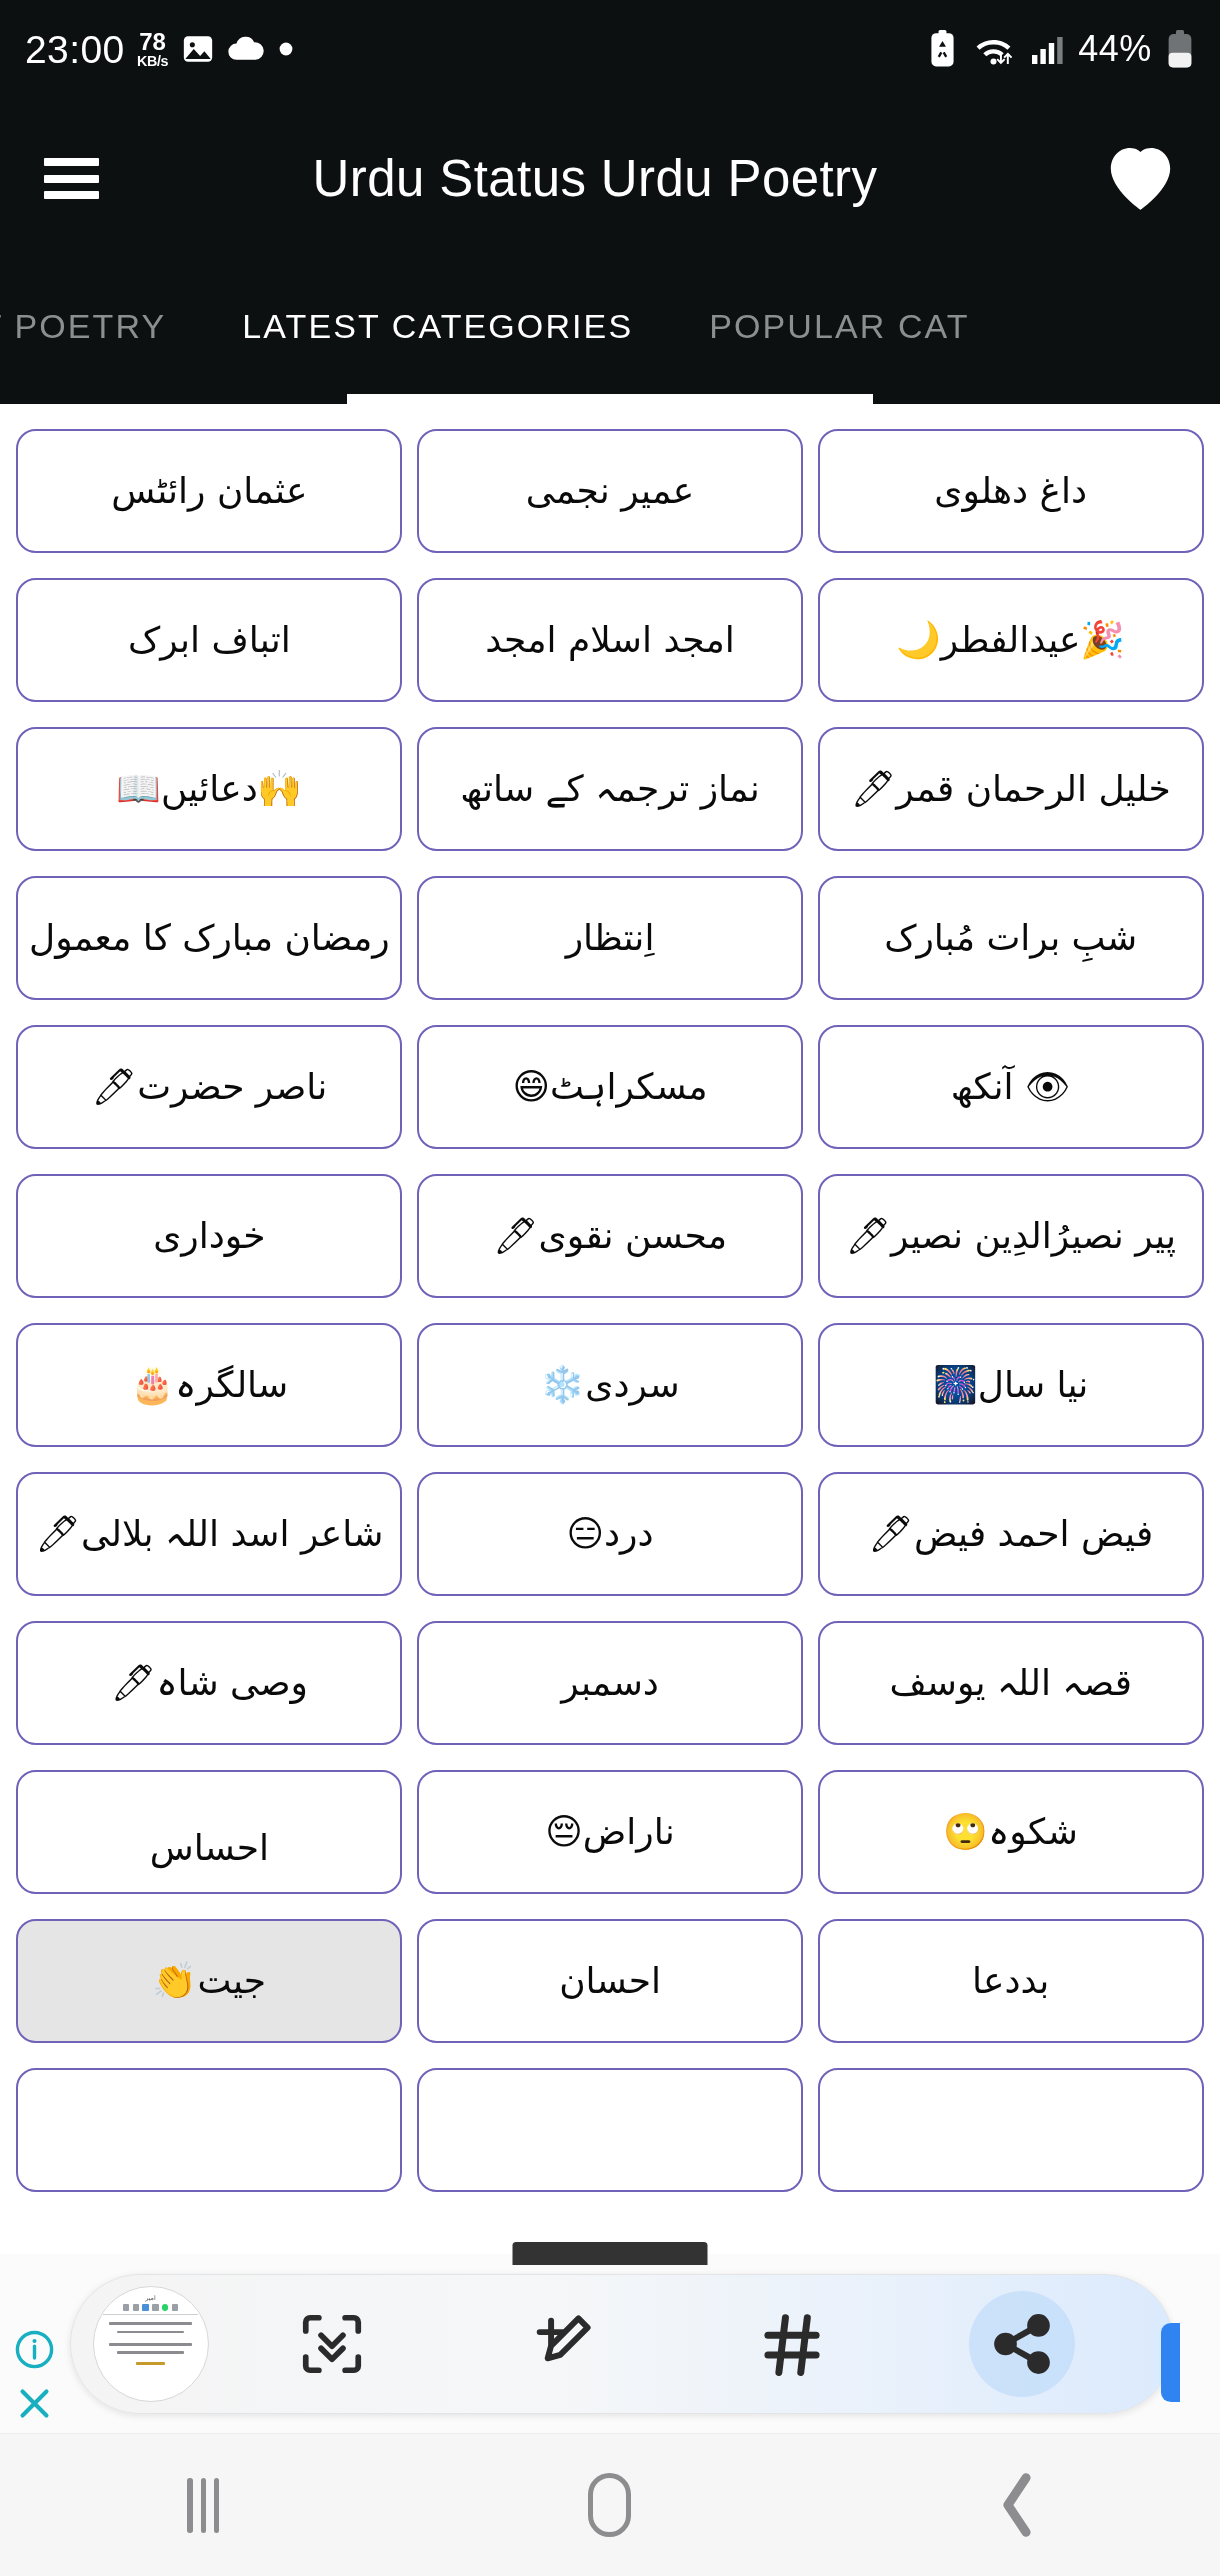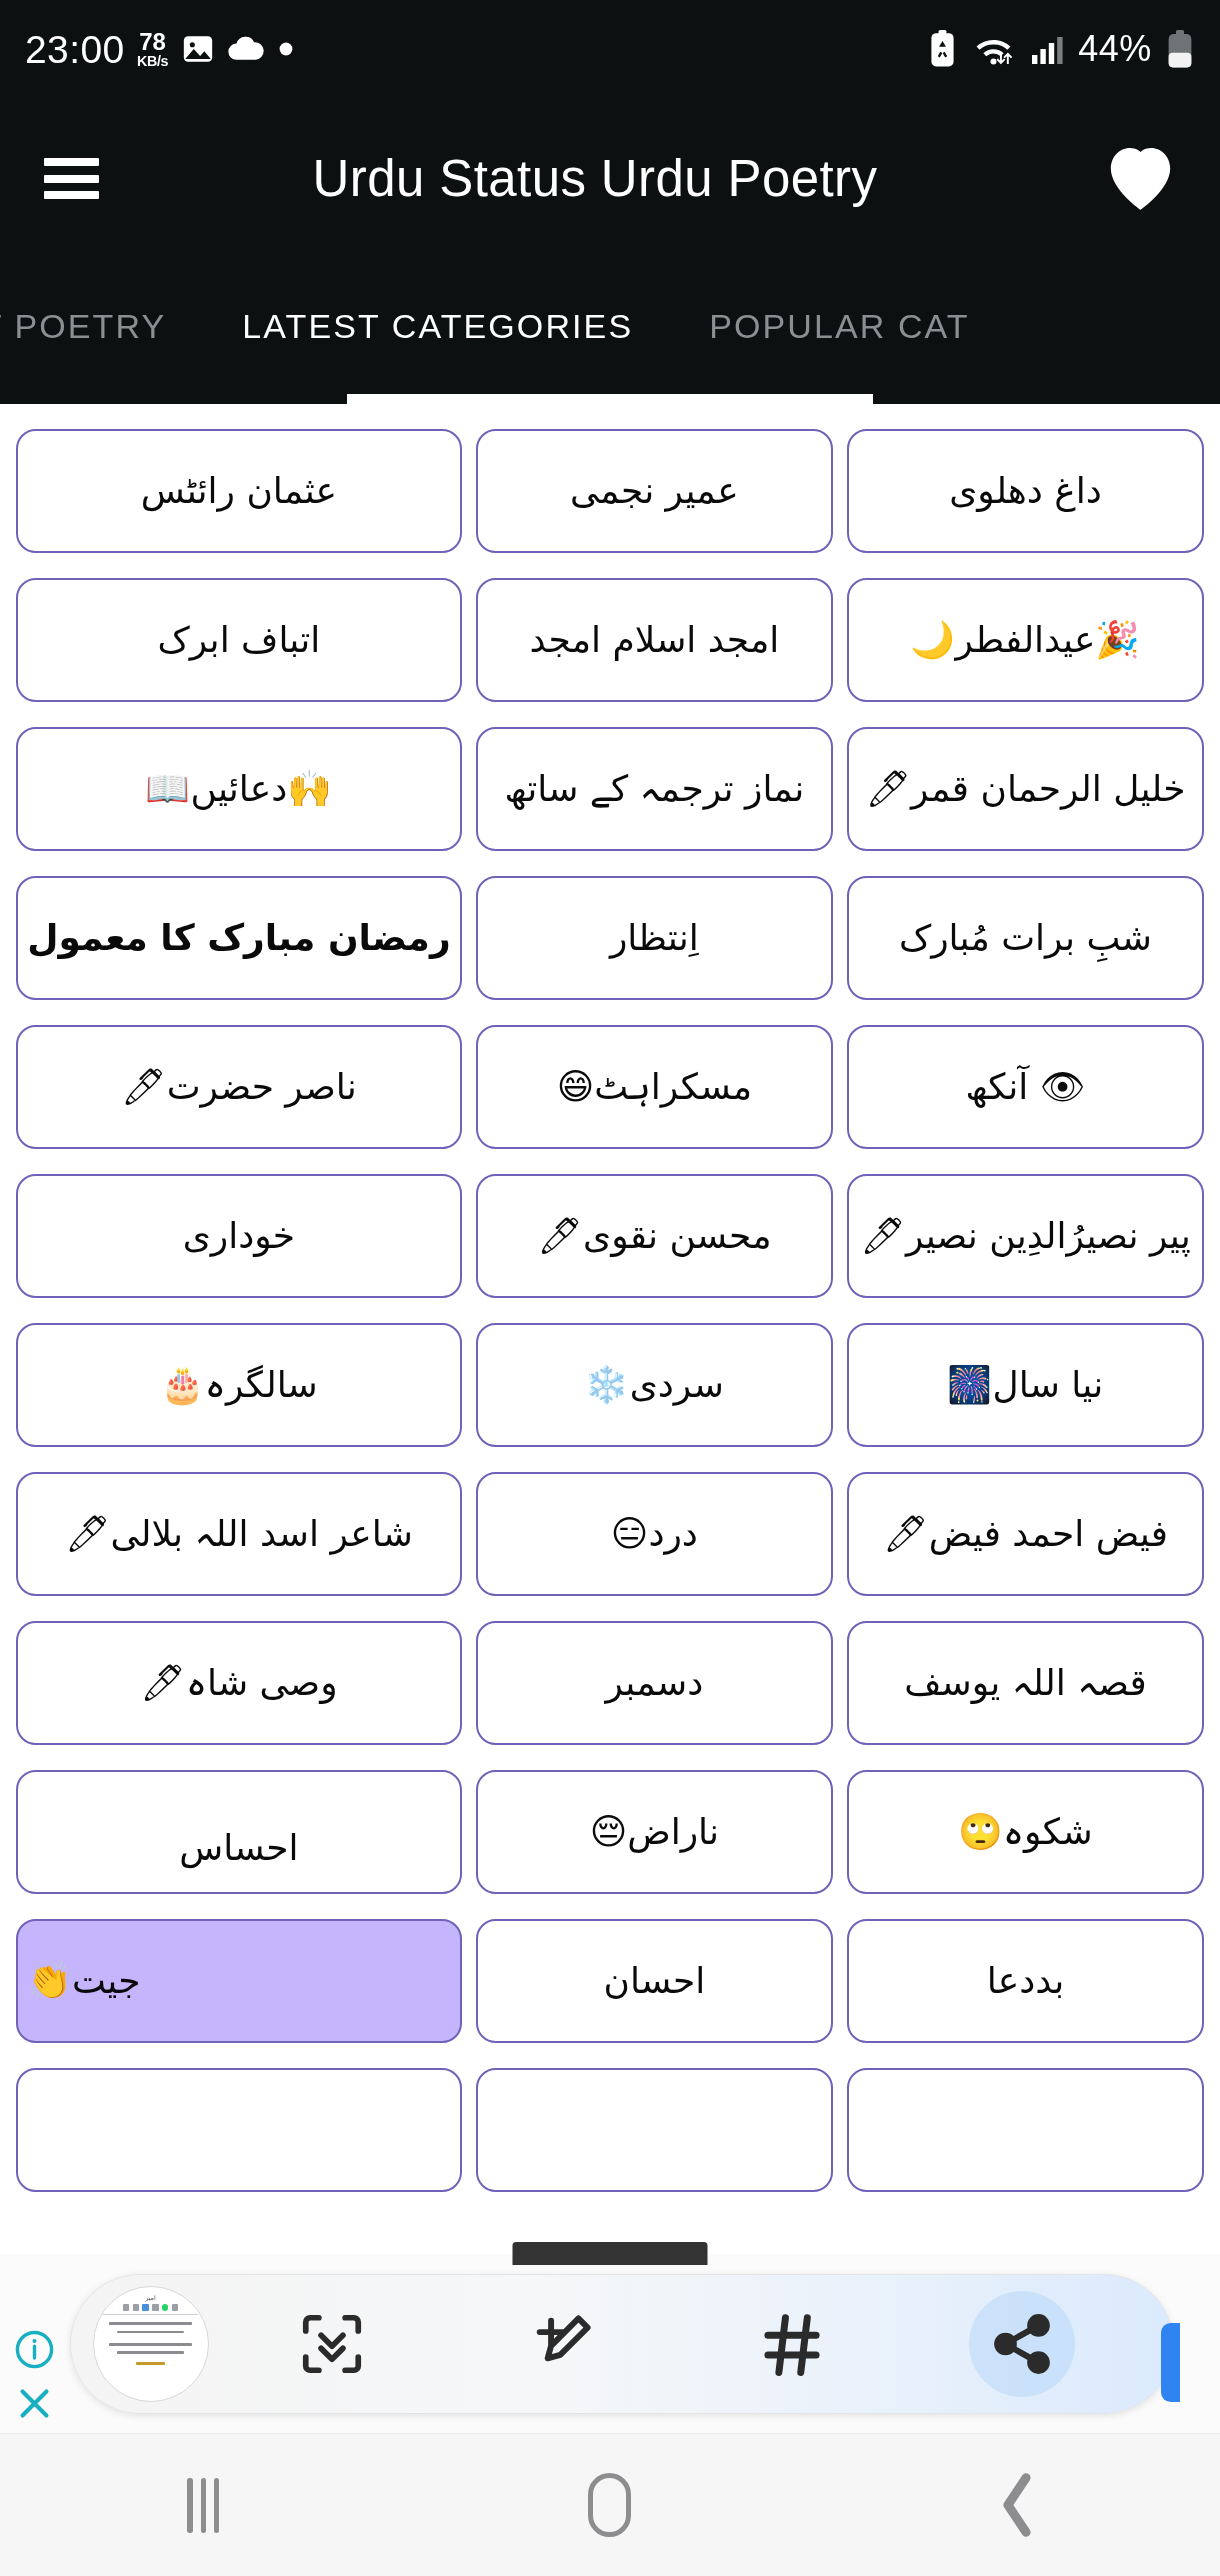--- a/index.html
+++ b/index.html
@@ -279,21 +279,21 @@
             <div class="card-label" style="color: rgb(10, 10, 10);">شبِ برات مُبارک</div>
           </div>
         </div>
         <div class="cell">
           <div class="card" style="border-color: rgb(111, 98, 184); background: rgb(255, 255, 255);">
             <div class="card-label" style="color: rgb(10, 10, 10);">اِنتظار</div>
           </div>
         </div>
         <div class="cell">
           <div class="card" style="border-color: rgb(111, 98, 184); background: rgb(255, 255, 255);">
-            <div class="card-label" style="color: rgb(10, 10, 10); font-weight: bold;">رمضان مبارک کا معمول</div>
+            <div class="card-label" style="color: rgb(10, 10, 10);">رمضان مبارک کا معمول</div>
           </div>
         </div>
         <div class="cell">
           <div class="card" style="border-color: rgb(111, 98, 184); background: rgb(255, 255, 255);">
             <div class="card-label" style="color: rgb(10, 10, 10);">👁 آنکھ</div>
           </div>
         </div>
         <div class="cell">
           <div class="card" style="border-color: rgb(111, 98, 184); background: rgb(255, 255, 255);">
             <div class="card-label" style="color: rgb(10, 10, 10);">مسکراہٹ😄</div>
@@ -383,21 +383,21 @@
           <div class="card" style="border-color: rgb(111, 98, 184); background: rgb(255, 255, 255);">
             <div class="card-label" style="color: rgb(10, 10, 10);">بددعا</div>
           </div>
         </div>
         <div class="cell">
           <div class="card" style="border-color: rgb(111, 98, 184); background: rgb(255, 255, 255);">
             <div class="card-label" style="color: rgb(10, 10, 10);">احسان</div>
           </div>
         </div>
         <div class="cell">
-          <div class="card" style="border-color: rgb(111, 98, 184); background: #c4b5fd; justify-content: flex-end;">
+          <div class="card" style="border-color: rgb(111, 98, 184); background: #e5e5e5;">
             <div class="card-label" style="color: rgb(10, 10, 10);">جیت👏</div>
           </div>
         </div>
         <div class="cell">
           <div class="card" style="border-color: rgb(111, 98, 184); background: rgb(255, 255, 255);">
             <div class="card-label" style="color: rgb(10, 10, 10);"></div>
           </div>
         </div>
         <div class="cell">
           <div class="card" style="border-color: rgb(111, 98, 184); background: rgb(255, 255, 255);">

